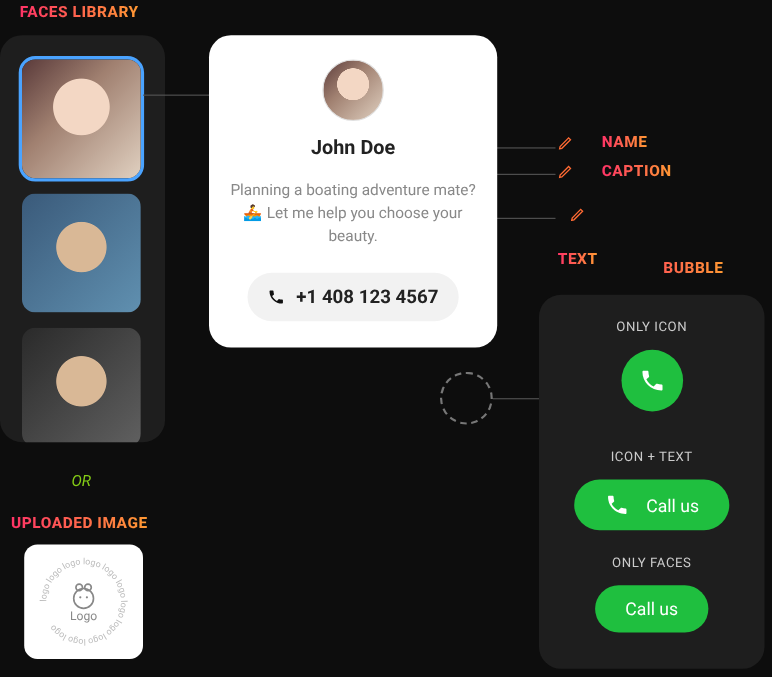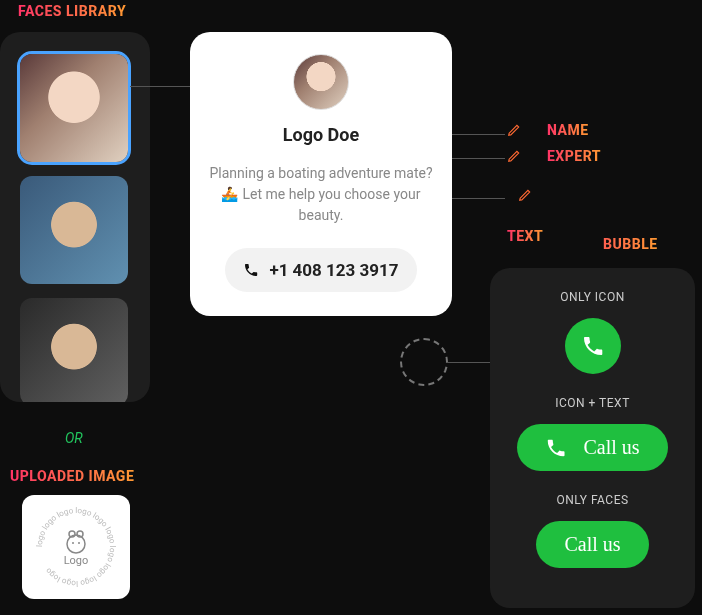--- a/index.html
+++ b/index.html
@@ -63,21 +63,21 @@
     linear-gradient(135deg,#3a5a7a,#6090b0);
   }
   .face3 { background:
     radial-gradient(circle at 50% 45%, #d9b896 28%, transparent 29%),
     linear-gradient(135deg,#2a2a2a,#606060);
   }
   .or-label {
     position: absolute;
     top: 430px;
     left: 65px;
-    color: #22c55e;
+    color: #84cc16;
     font-style: italic;
     font-size: 14px;
   }
   .uploaded-heading {
     position: absolute;
     top: 468px;
     left: 10px;
   }
   .uploaded-panel {
     position: absolute;
@@ -179,27 +179,26 @@
   }
   .bubble-icon {
     width: 56px; height: 56px;
     border-radius: 50%;
     background: #1fbf3f;
     display:flex;align-items:center;justify-content:center;
   }
   .bubble-pill {
     background: #1fbf3f;
     color: #fff;
-    font-size: 20px;
+    font-size: 16px;
     border-radius: 30px;
     padding: 12px 28px;
     display: inline-flex;
     align-items: center;
     gap: 16px;
-    font-family: Liberation Serif, serif;
   }
   .line {
     position:absolute;
     height:1px;
     background:#555;
   }
   .dash-circle {
     position:absolute;
     width:48px;height:48px;
     border:2px dashed #777;
@@ -250,47 +249,47 @@
 
 <div class="line" style="top:86px;left:130px;width:165px;"></div>
 <div class="line" style="top:134px;left:360px;width:145px;"></div>
 <div class="line" style="top:158px;left:360px;width:145px;"></div>
 <div class="line" style="top:198px;left:425px;width:80px;"></div>
 <div class="line" style="top:362px;left:448px;width:140px;"></div>
 <div class="dash-circle"></div>
 
 <div class="card">
   <div class="card-avatar"></div>
-  <div class="card-name">Logo Doe</div>
+  <div class="card-name">John Doe</div>
   <div class="card-text">Planning a boating adventure mate? 🚣 Let me help you choose your beauty.</div>
   <div class="card-phone">
     <span>
       <svg width="16" height="16" viewBox="0 0 24 24" fill="#111">
           <path d="M6.6 10.8c1.4 2.8 3.8 5.2 6.6 6.6l2.2-2.2c.3-.3.7-.4 1.1-.3 1.2.4 2.5.6 3.8.6.6 0 1 .5 1 1v3.5c0 .6-.5 1-1 1C10.6 21 3 13.4 3 4c0-.6.5-1 1-1h3.5c.6 0 1 .5 1 1 0 1.3.2 2.6.6 3.8.1.4 0 .8-.3 1.1L6.6 10.8z"></path>
         </svg>
     </span>
-    <span>+1 408 123 3917</span>
+    <span>+1 408 123 4567</span>
   </div>
 </div>
 
 <div class="edit-row edit-name">
   <span>
     <svg class="pencil" viewBox="0 0 24 24" fill="none" stroke="#ff6a33" stroke-width="2">
         <path d="M3 21l3.5-.7L20 7l-3-3L3.7 17.5 3 21z"></path>
       </svg>
   </span>
   <span class="edit-label">NAME</span>
 </div>
 <div class="edit-row edit-caption">
   <span>
     <svg class="pencil" viewBox="0 0 24 24" fill="none" stroke="#ff6a33" stroke-width="2">
         <path d="M3 21l3.5-.7L20 7l-3-3L3.7 17.5 3 21z"></path>
       </svg>
   </span>
-  <span class="edit-label">EXPERT</span>
+  <span class="edit-label">CAPTION</span>
 </div>
 <div class="edit-row edit-text">
   <span>
     <svg class="pencil" viewBox="0 0 24 24" fill="none" stroke="#ff6a33" stroke-width="2">
         <path d="M3 21l3.5-.7L20 7l-3-3L3.7 17.5 3 21z"></path>
       </svg>
   </span>
   <span class="edit-label">TEXT</span>
 </div>
 
@@ -299,21 +298,21 @@
 <div class="bubble-panel">
   <div class="bubble-label">ONLY ICON</div>
   <div class="bubble-icon">
     <span>
       <svg width="24" height="24" viewBox="0 0 24 24" fill="#fff">
           <path d="M6.6 10.8c1.4 2.8 3.8 5.2 6.6 6.6l2.2-2.2c.3-.3.7-.4 1.1-.3 1.2.4 2.5.6 3.8.6.6 0 1 .5 1 1v3.5c0 .6-.5 1-1 1C10.6 21 3 13.4 3 4c0-.6.5-1 1-1h3.5c.6 0 1 .5 1 1 0 1.3.2 2.6.6 3.8.1.4 0 .8-.3 1.1L6.6 10.8z"></path>
         </svg>
     </span>
   </div>
 
-  <div class="bubble-label" style="margin-top:8px">ICON + TEXT</div>
+  <div class="bubble-label" style="margin-top:20px">ICON + TEXT</div>
   <div class="bubble-pill">
     <span>
       <svg width="22" height="22" viewBox="0 0 24 24" fill="#fff">
           <path d="M6.6 10.8c1.4 2.8 3.8 5.2 6.6 6.6l2.2-2.2c.3-.3.7-.4 1.1-.3 1.2.4 2.5.6 3.8.6.6 0 1 .5 1 1v3.5c0 .6-.5 1-1 1C10.6 21 3 13.4 3 4c0-.6.5-1 1-1h3.5c.6 0 1 .5 1 1 0 1.3.2 2.6.6 3.8.1.4 0 .8-.3 1.1L6.6 10.8z"></path>
         </svg>
     </span>
     <span>Call us</span>
   </div>
 
   <div class="bubble-label" style="margin-top:8px">ONLY FACES</div>

